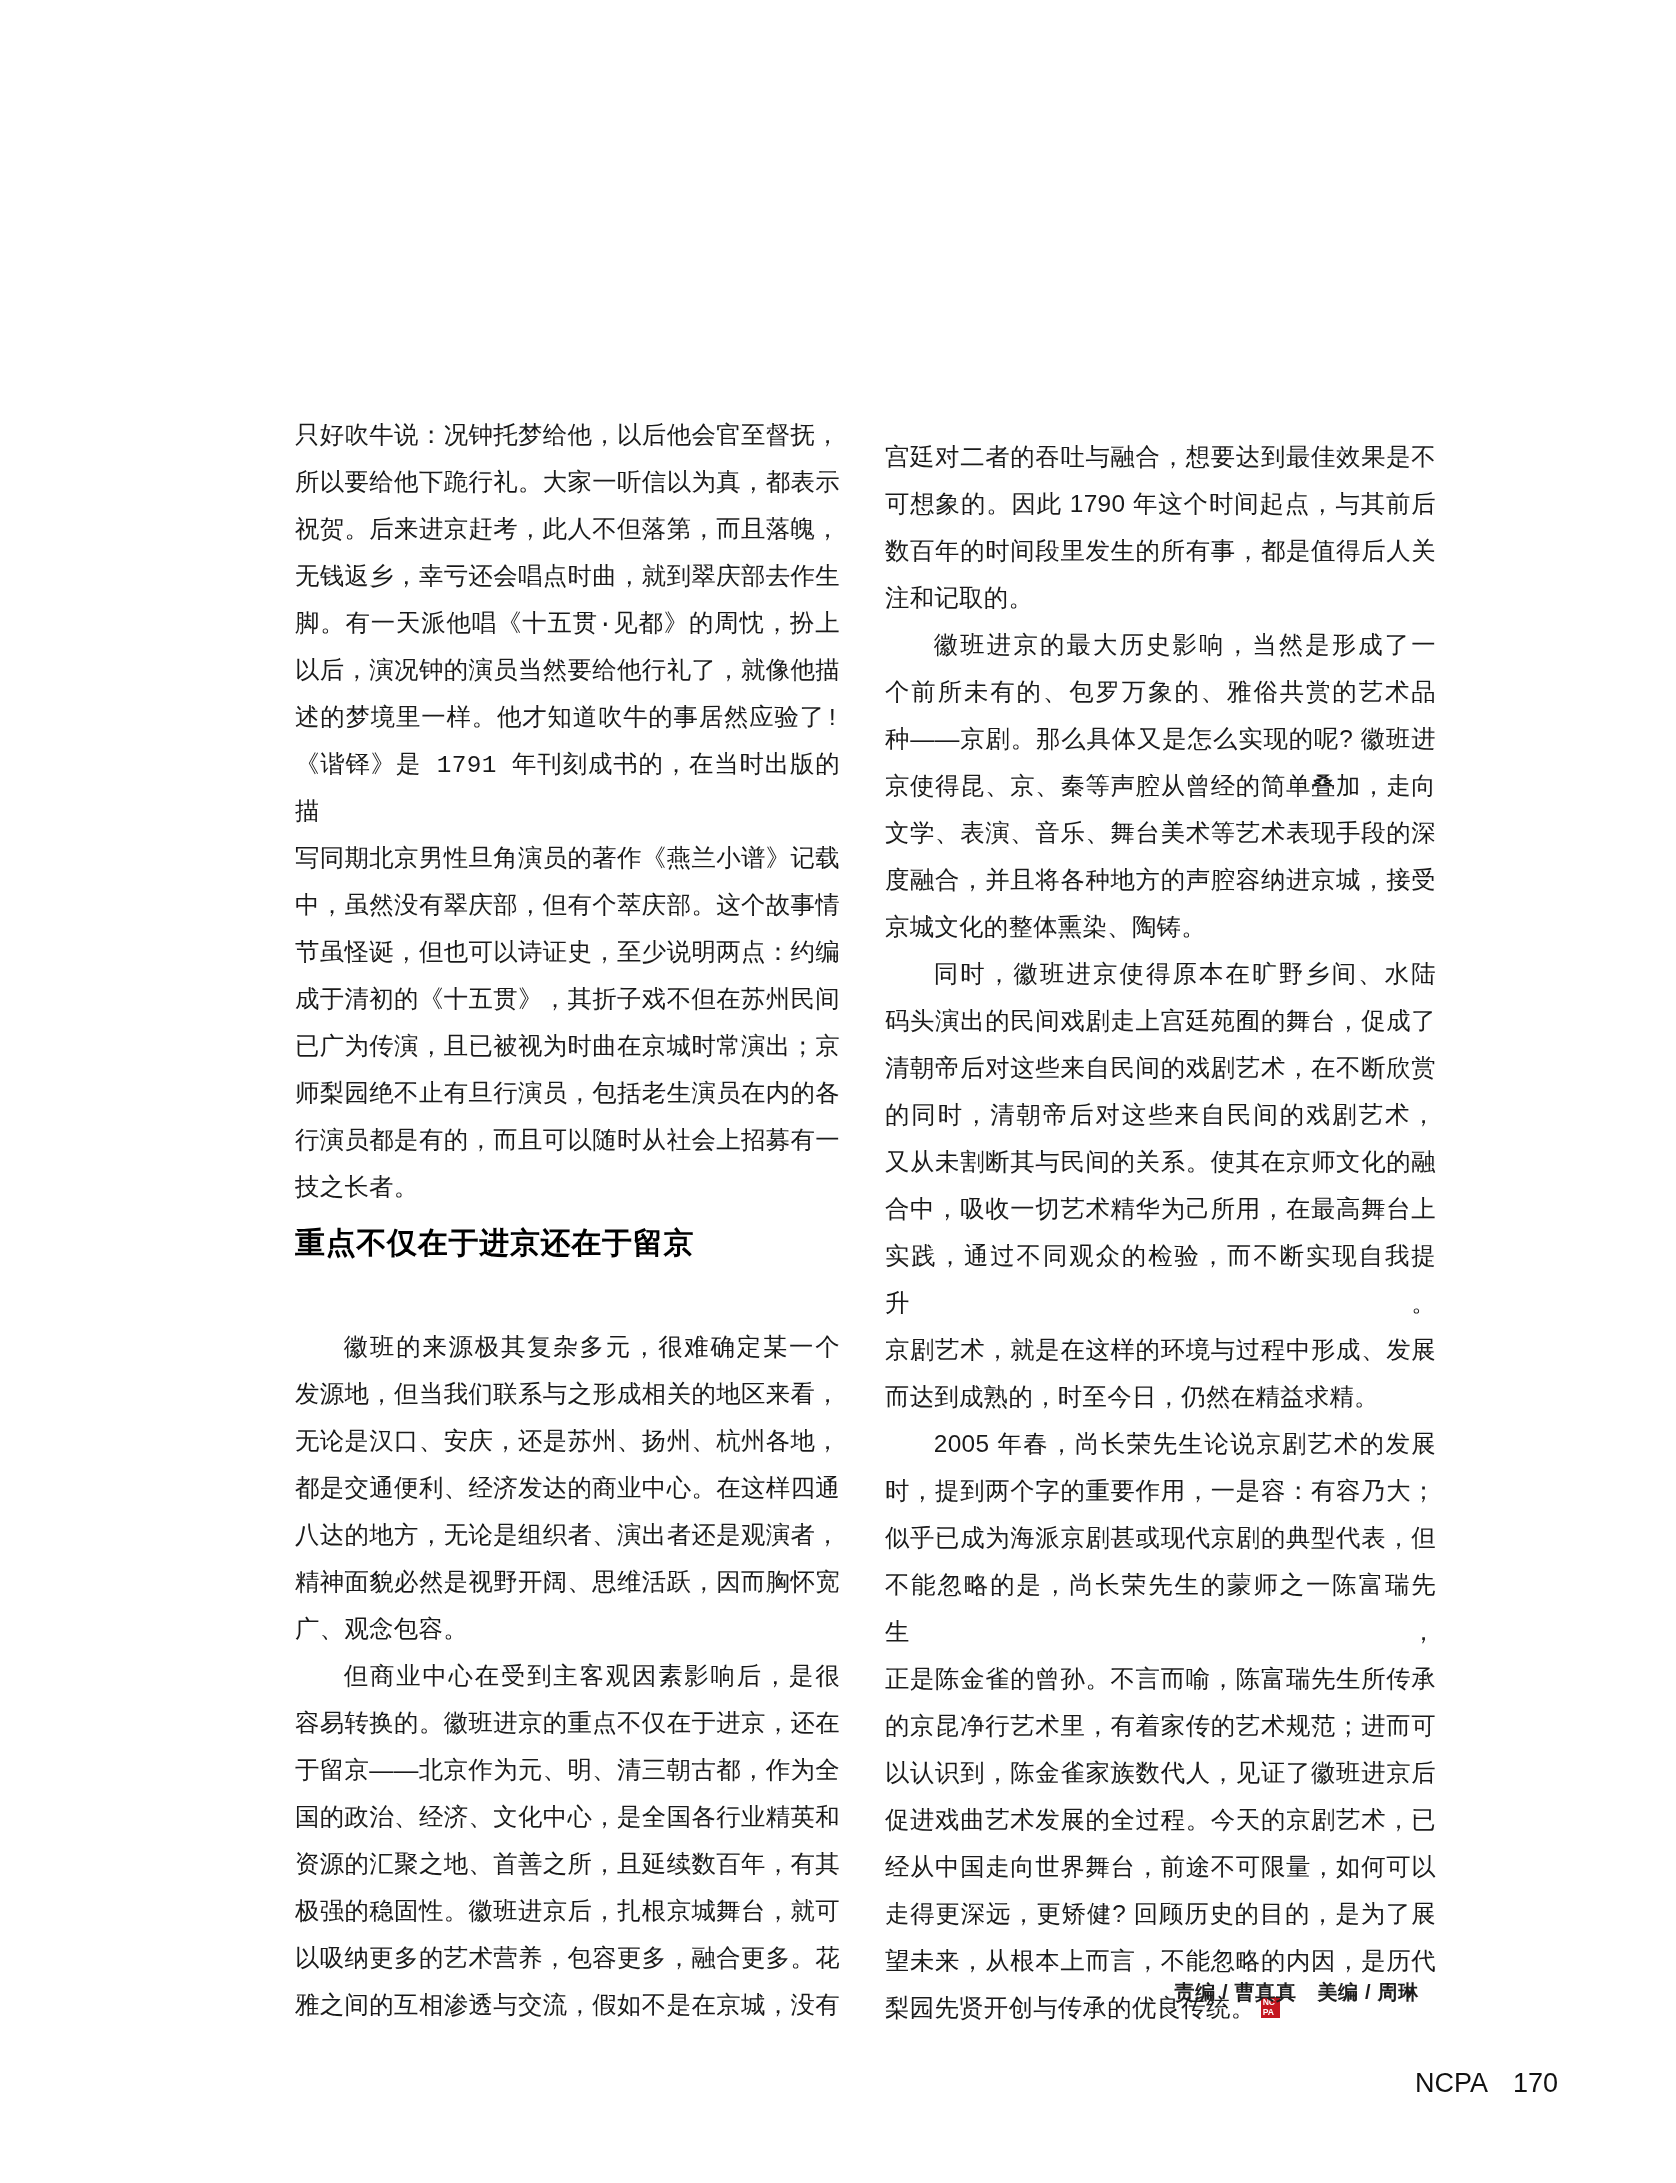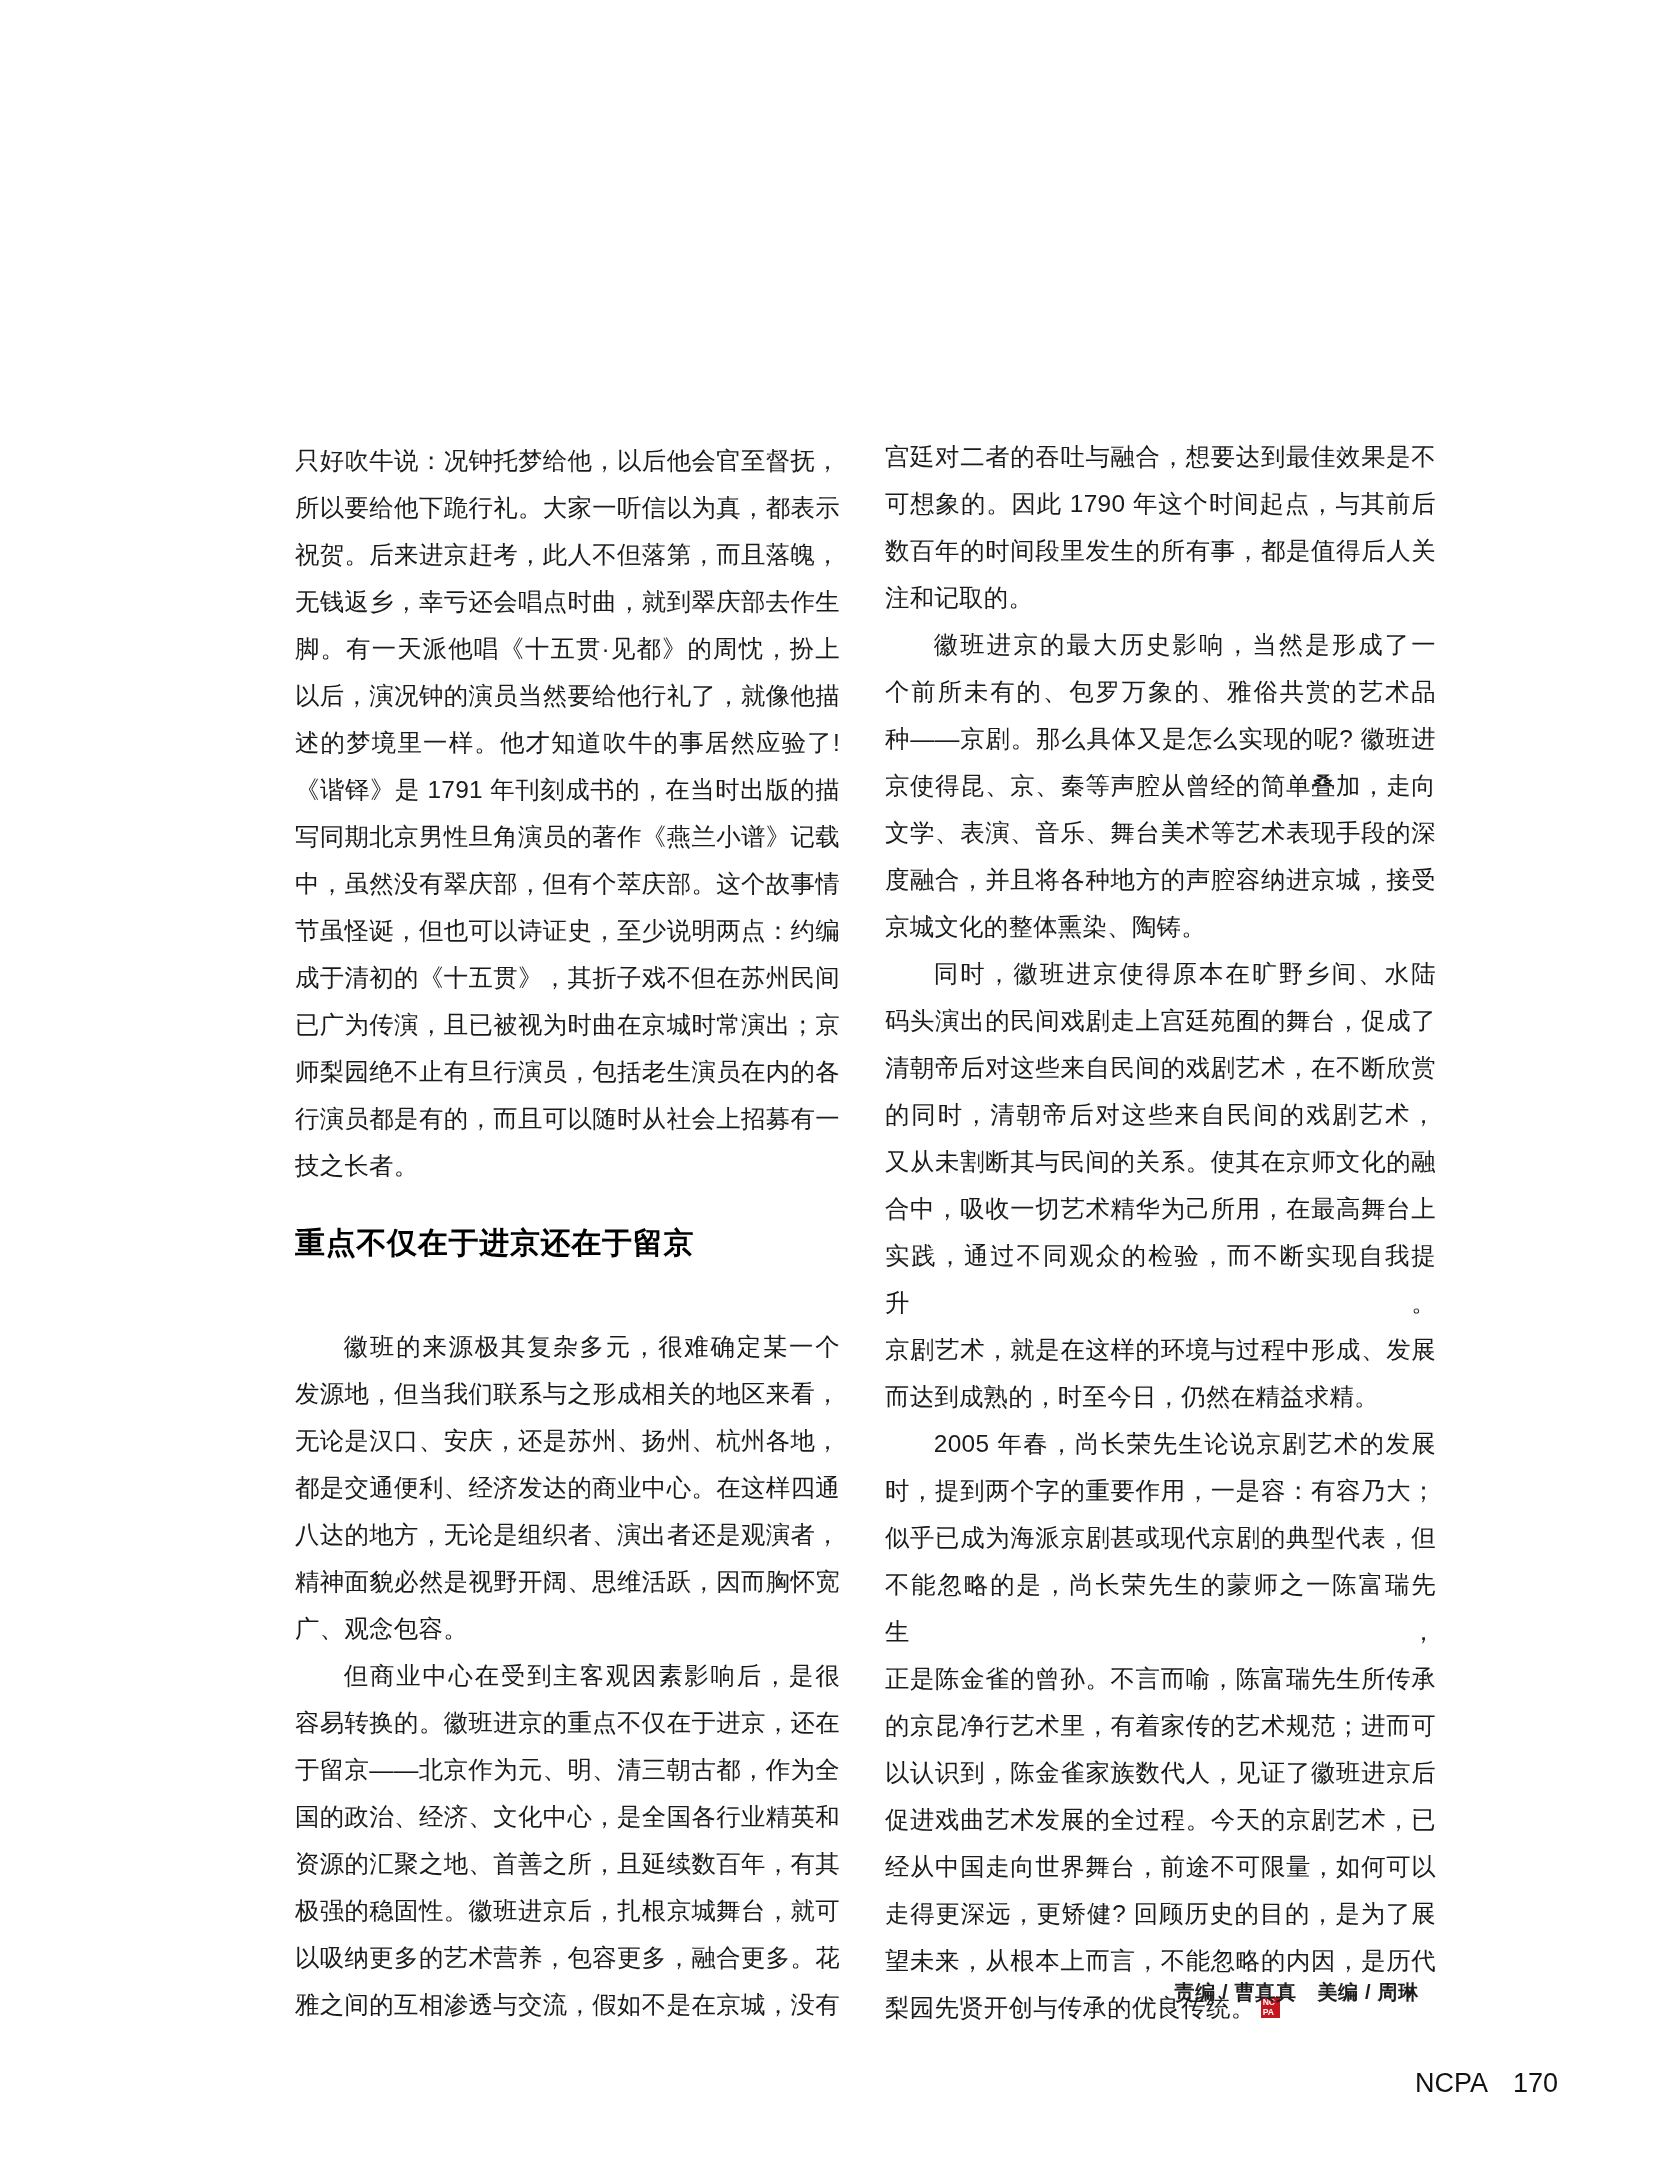--- a/index.html
+++ b/index.html
@@ -13,21 +13,21 @@
 
   
   .col-block {
     position: absolute;
     font-size: 24.4px;
     font-weight: 300;
     line-height: 47px;
     color: #1a1a1a;
     letter-spacing: 0.3px;
   }
-  #left-para1   { left: 295px; top: 437px;  width: 545px; }
+  #left-para1   { left: 295px; top: 413px;  width: 545px; font-family: Liberation Mono, monospace; }
   #left-lower   { left: 295px; top: 1323px; width: 545px; }
   #right-col    { left: 885px; top: 433px; width: 551px; }
 
   .line { text-align: justify; text-align-last: justify; }
   .line.flush { text-align-last: left; }
   .line.indent { text-indent: 2em; }
 
   
   .section-heading {
     position: absolute;

